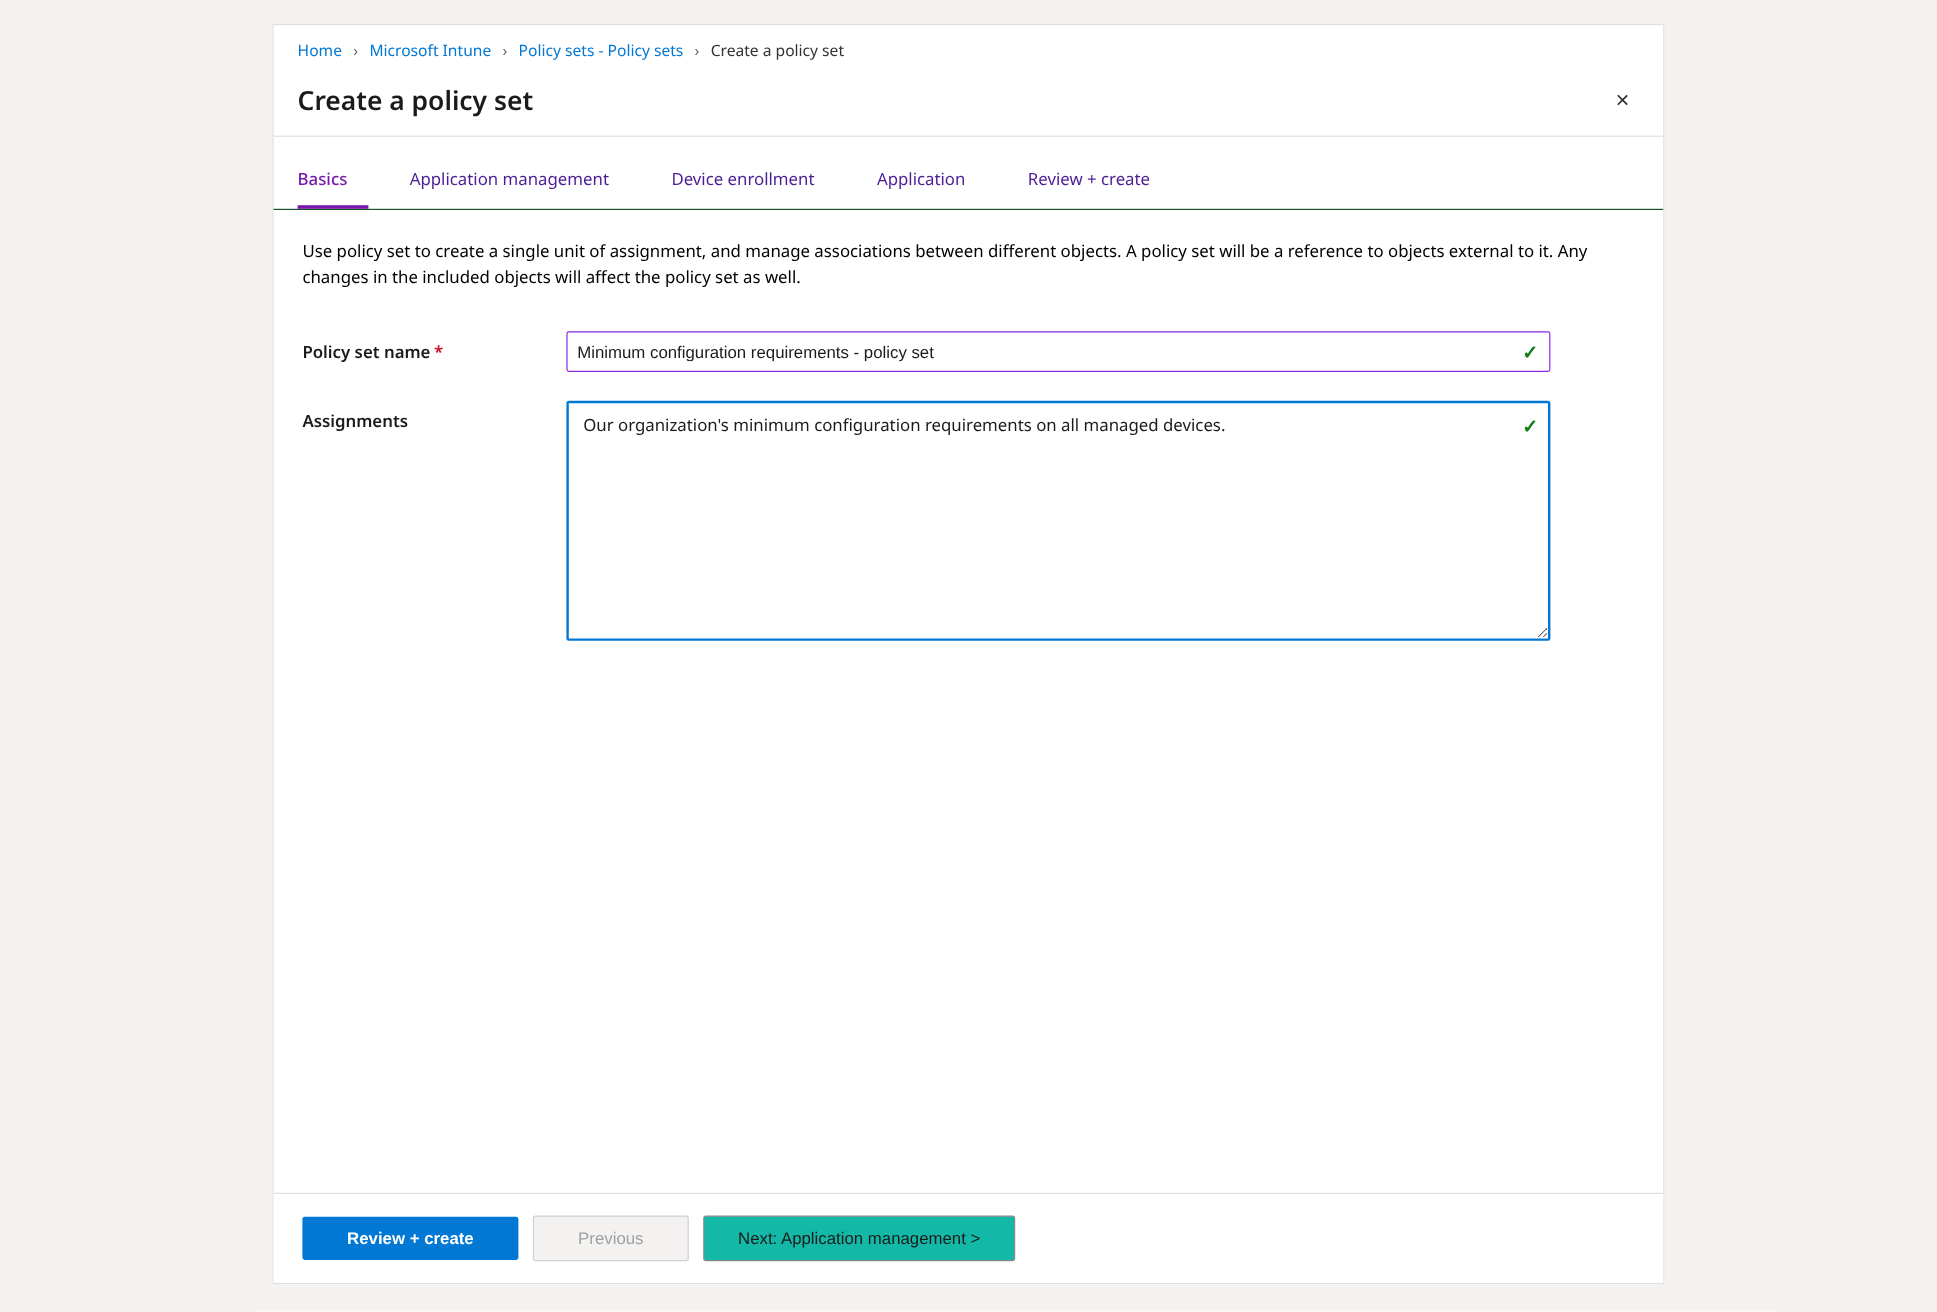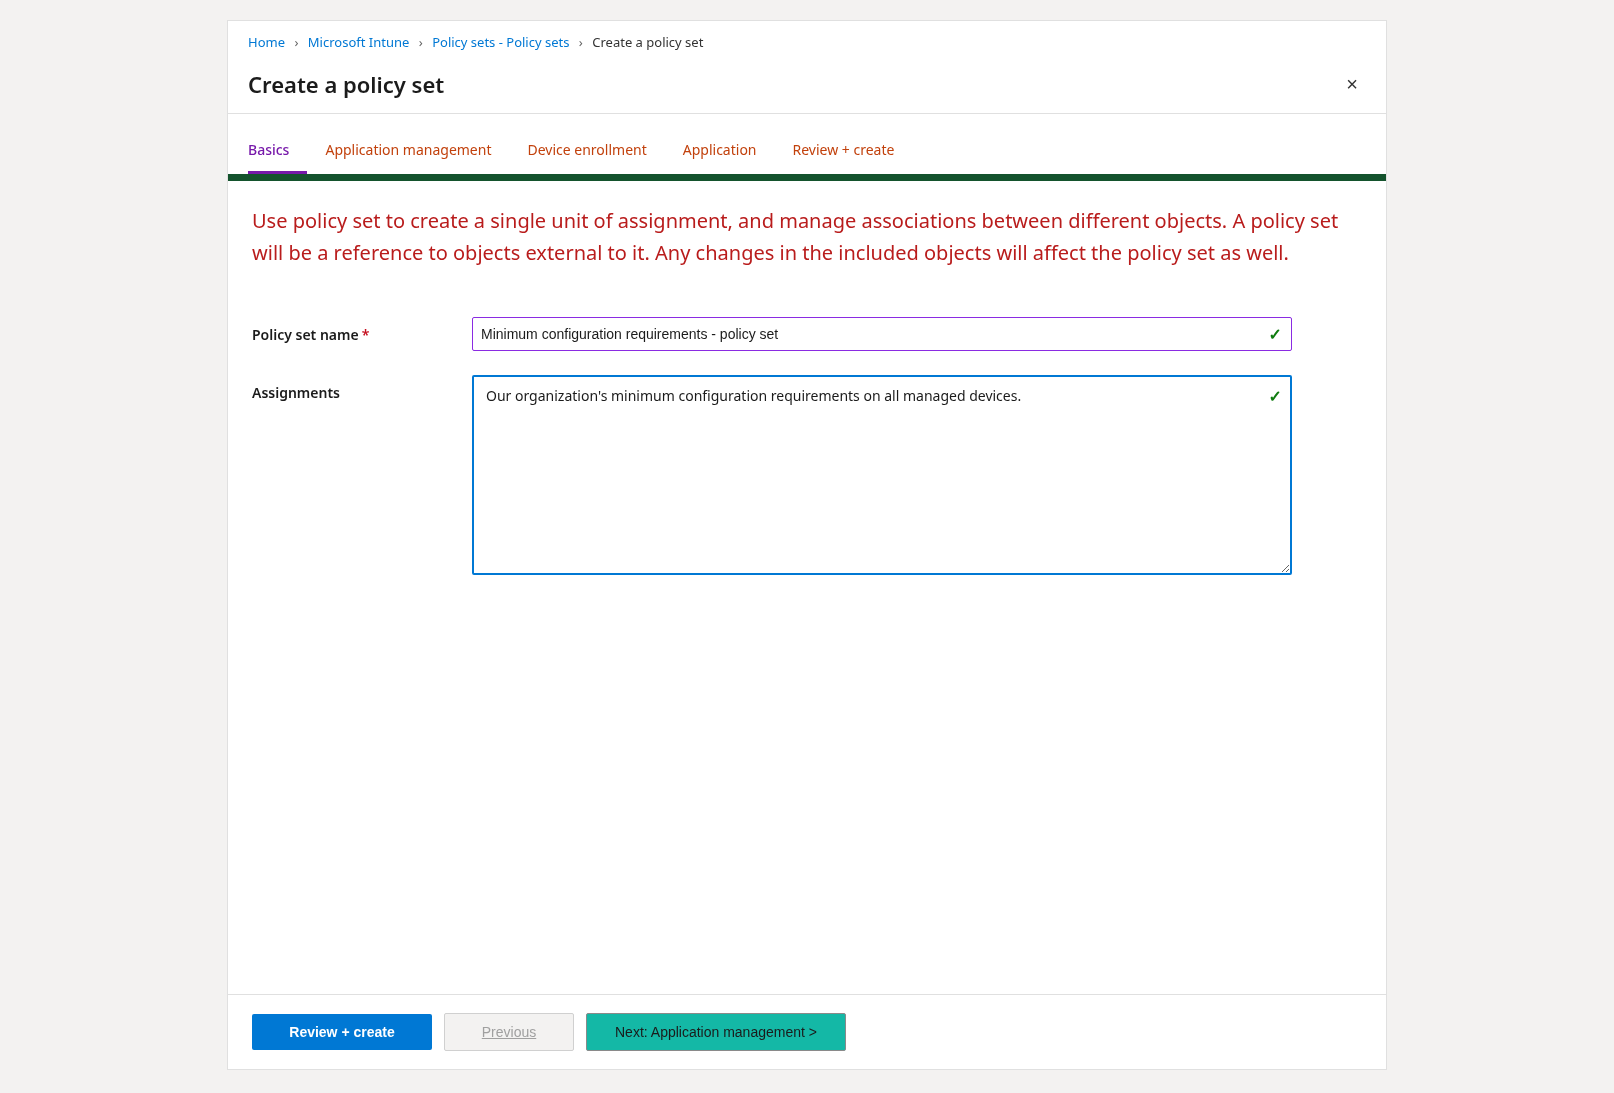--- a/index.html
+++ b/index.html
@@ -60,51 +60,51 @@
     }
     .divider {
       height: 1px;
       background: #e0e0e0;
       margin: 0 0 0 0;
     }
     .tabs-bar {
       display: flex;
       align-items: flex-start;
       padding: 0 20px;
-      border-bottom: 7px solid #14532d;
+      border-bottom: 1px solid #14532d;
       margin-top: 16px;
-      gap: 0;
+      gap: 16px;
     }
     .tab {
       padding: 10px 18px 12px 18px;
       font-size: 14px;
-      color: #c2410c;
+      color: #4c1d95;
       cursor: pointer;
       border-bottom: 3px solid transparent;
       white-space: nowrap;
       text-decoration: none;
     }
     .tab:first-child {
       padding-left: 0;
     }
     .tab.active {
       color: #7719aa;
       border-bottom: 3px solid #7719aa;
       font-weight: 500;
     }
     .content-area {
       flex: 1;
       padding: 24px 24px 24px 24px;
     }
     .description-text {
-      font-size: 20px;
-      color: #b91c1c;
+      font-size: 14px;
+      color: #000000;
       line-height: 1.6;
       max-width: 1100px;
-      margin-bottom: 48px;
+      margin-bottom: 32px;
     }
     .form-row {
       display: flex;
       align-items: flex-start;
       margin-bottom: 24px;
       gap: 20px;
     }
     .form-label {
       width: 200px;
       min-width: 200px;
@@ -187,21 +187,20 @@
     }
     .btn-previous {
       background: #f3f2f1;
       color: #a0a0a0;
       border: 1px solid #d0d0d0;
       padding: 10px 12px;
       font-size: 14px;
       cursor: not-allowed;
       border-radius: 2px;
       min-width: 130px;
-      text-decoration: underline;
     }
     .btn-next {
       background: #14b8a6;
       color: #1b1b1b;
       border: 1px solid #8a8a8a;
       padding: 10px 28px;
       font-size: 14px;
       cursor: pointer;
       border-radius: 2px;
       white-space: nowrap;

